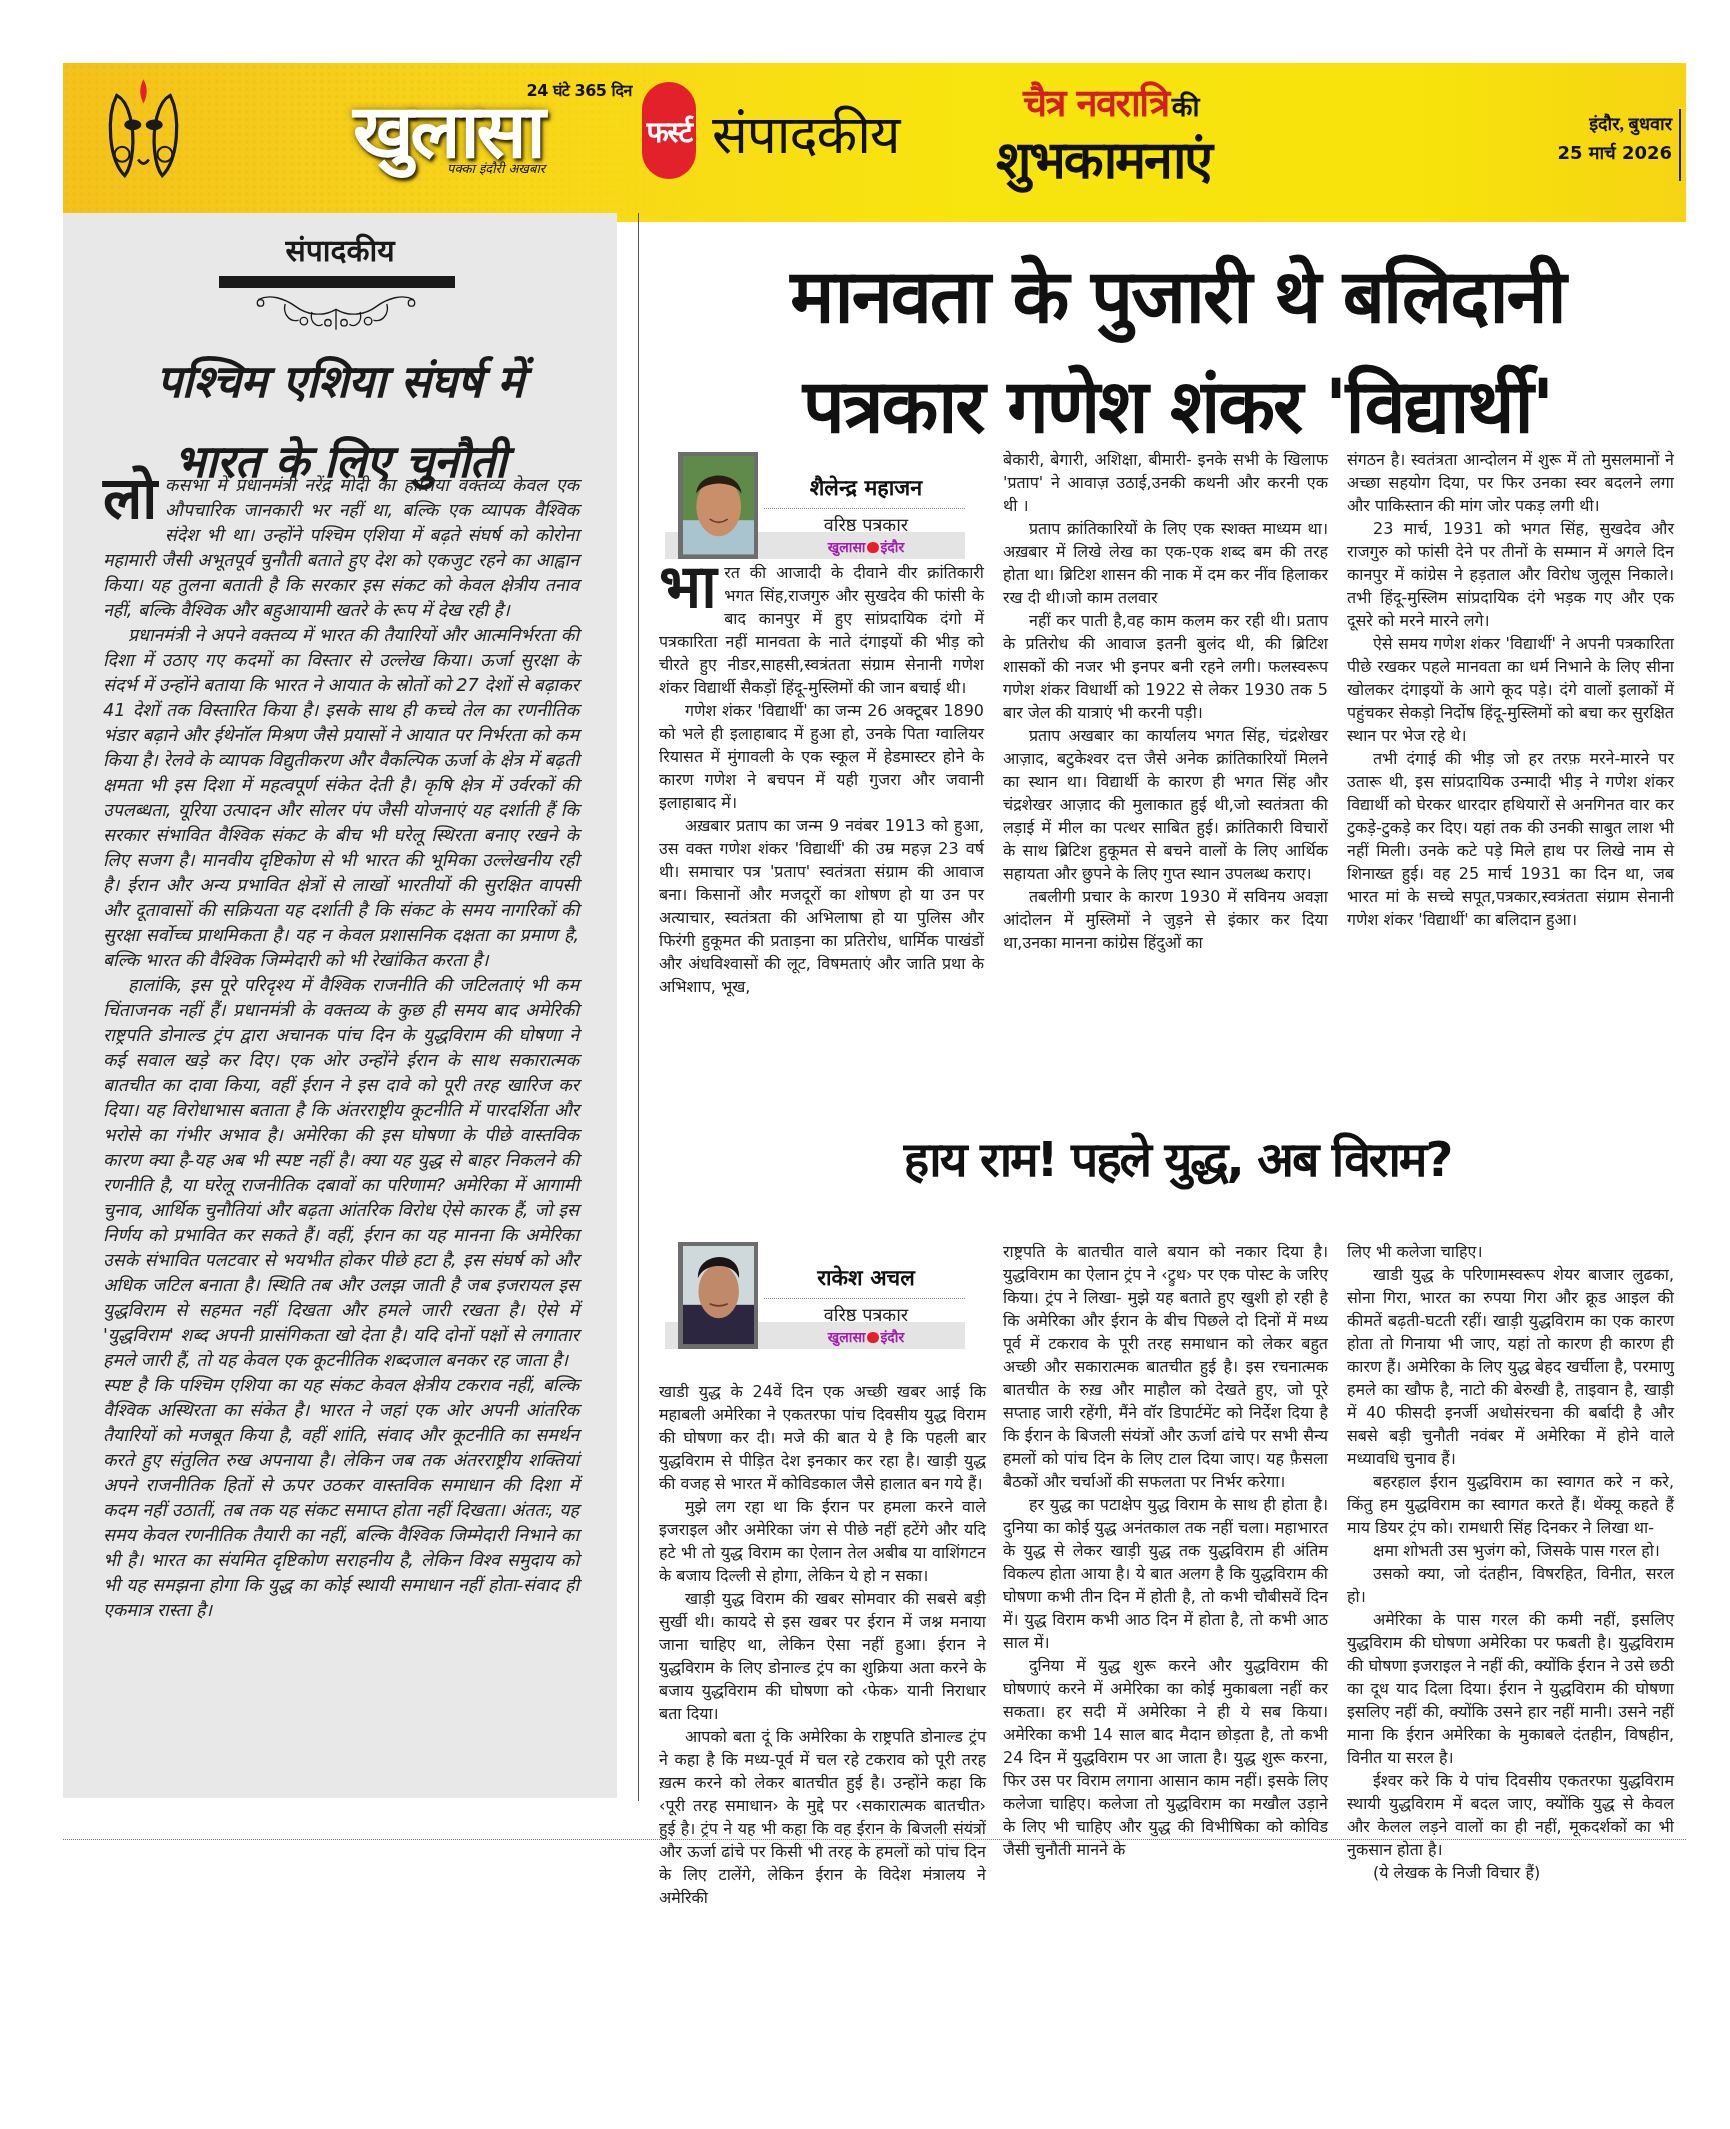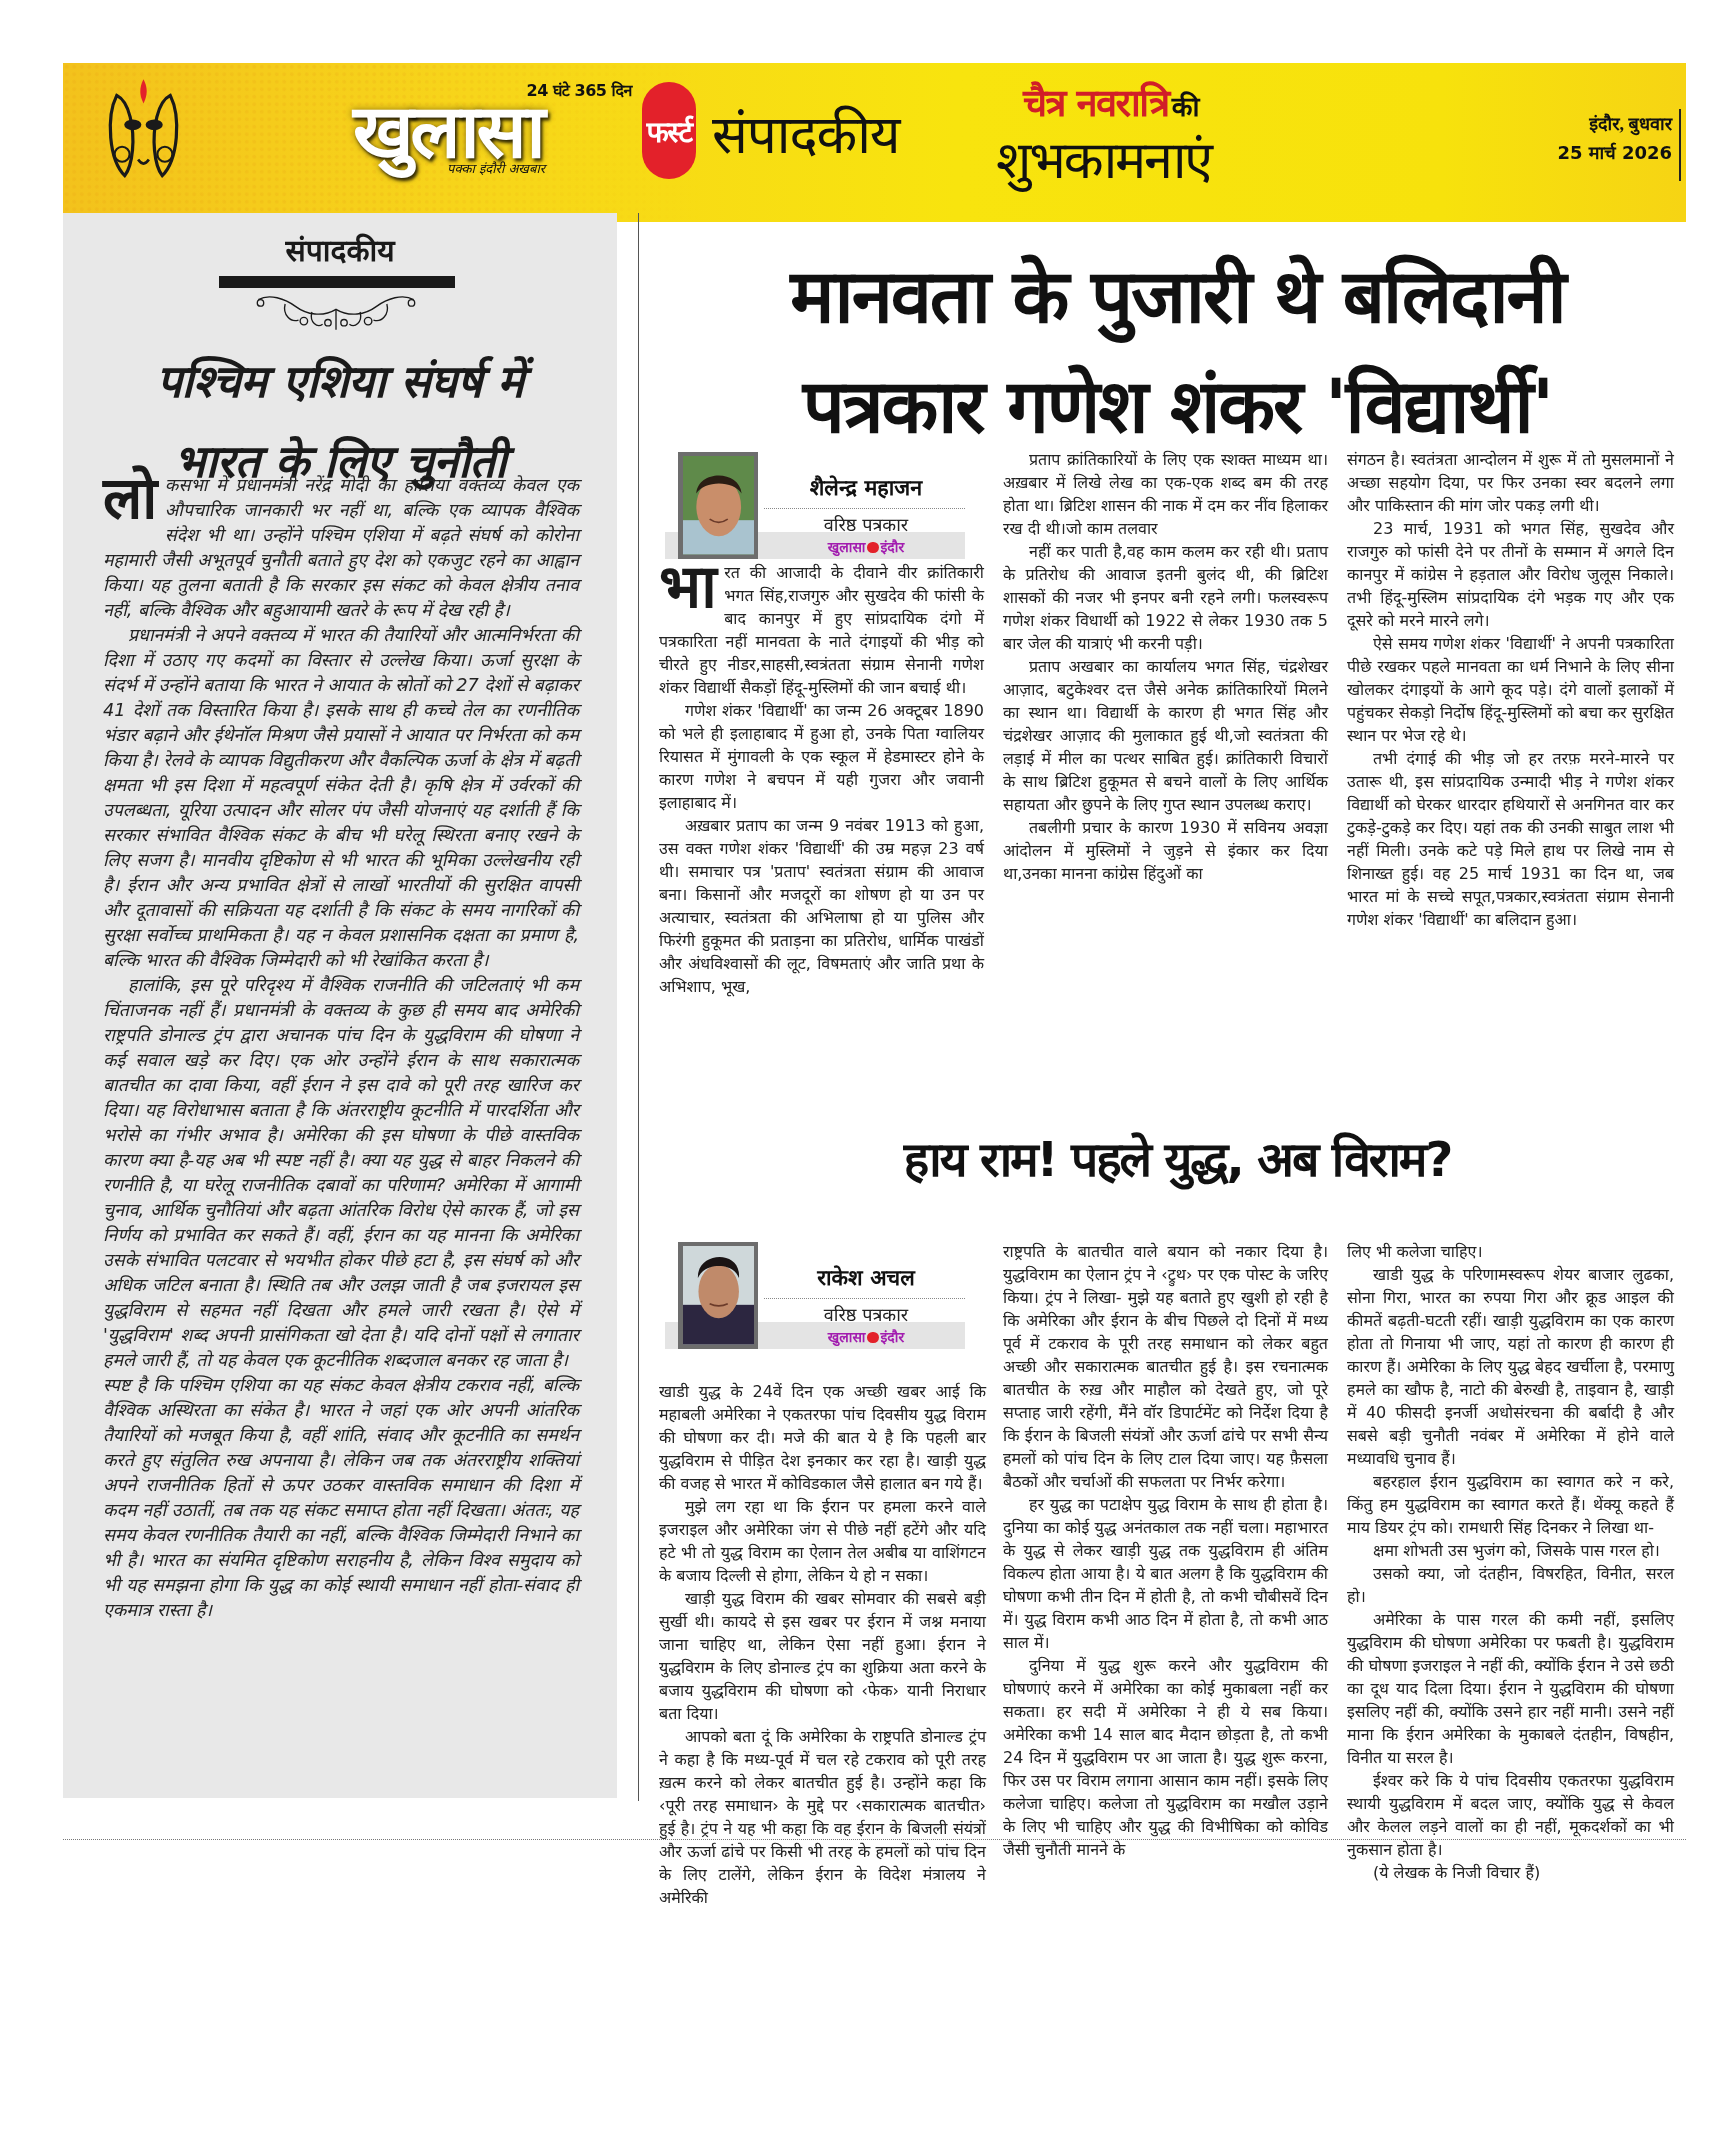--- a/index.html
+++ b/index.html
@@ -24,21 +24,21 @@
   .brand-tag-top { position: absolute; right: 0; top: 0; font-family: "DejaVu Sans", sans-serif; font-weight: bold; font-size: 16px; color: #111; letter-spacing: -0.5px; }
   .brand-name { position: absolute; left: 0; top: 15px; font-family: "DejaVu Sans", sans-serif; font-weight: bold; font-size: 74px; line-height: 1; color: #ffffff;
     text-shadow: 2.1px 2.7px 3.2px rgba(0,0,0,.75), 0 0 7.5px rgba(60,40,0,.55); letter-spacing: -3.2px; }
   .brand-tag-bottom { position: absolute; left: 94px; top: 80px; font-family: "DejaVu Sans", sans-serif; font-style: italic; font-size: 13px; color: #111; }
   .first-badge { position: absolute; left: 579px; top: 19px; width: 54px; height: 97px; border-radius: 27px; background: #e3212a; display: flex; align-items: center; justify-content: center; }
   .first-badge span { color: #fff; font-weight: bold; font-size: 29px; font-family: "DejaVu Sans", sans-serif; letter-spacing: -1.6px; }
   .section-name { position: absolute; left: 649px; top: 33px; font-family: "DejaVu Sans", sans-serif; font-size: 53px; color: #111; letter-spacing: -1.1px; }
   .greeting { position: absolute; left: 933px; top: 11.8px; width: 386px; height: 107px; }
   .greeting-top { position: absolute; left: 27px; top: 0; font-family: "DejaVu Sans", sans-serif; font-weight: bold; font-size: 38px; color: #d11f28; letter-spacing: -1.6px; }
   .greeting-top .ki { color: #111; font-size: 27px; margin-left: 3.2px; }
-  .greeting-bottom { position: absolute; left: 0; top: 47px; font-family: "DejaVu Sans", sans-serif; font-weight: normal; font-size: 52px; color: #111; letter-spacing: -2.1px; }
+  .greeting-bottom { position: absolute; left: 0; top: 47px; font-family: "DejaVu Sans", sans-serif; font-weight: bold; font-size: 52px; color: #111; letter-spacing: -2.1px; }
   .dateline { position: absolute; left: 1475px; top: 48px; text-align: right; width: 134px; }
   .dateline .city { font-family: Liberation Serif, serif; font-weight: bold; font-size: 18px; color: #111; }
   .dateline .date { font-family: "DejaVu Sans", sans-serif; font-weight: bold; font-size: 18px; color: #111; margin-top: 5.4px; }
   .page-sep { position: absolute; left: 1616px; top: 46px; width: 1.6px; height: 72px; background: #222; }
 
   
   .editorial {
     position: absolute; left: 63px; top: 213px; width: 554px; height: 1585px;
     background: #e8e8e8;
   }
@@ -173,20 +173,21 @@
   <div class="byline-brand"><span>खुलासा</span><span class="dot"></span><span>इंदौर</span></div>
 </div>
 
 <div class="acol" style="left:659px; top:561px; width:325px;">
   <p class="noindent"><span class="dropcap2">भा</span><span>रत की आजादी के दीवाने वीर क्रांतिकारी भगत सिंह,राजगुरु और सुखदेव की फांसी के बाद कानपुर में हुए सांप्रदायिक दंगो में पत्रकारिता नहीं मानवता के नाते दंगाइयों की भीड़ को चीरते हुए नीडर,साहसी,स्वत्रंतता संग्राम सेनानी गणेश शंकर विद्यार्थी सैकड़ों हिंदू-मुस्लिमों की जान बचाई थी।</span></p>
   <p>गणेश शंकर 'विद्यार्थी' का जन्म 26 अक्टूबर 1890 को भले ही इलाहाबाद में हुआ हो, उनके पिता ग्वालियर रियासत में मुंगावली के एक स्कूल में हेडमास्टर होने के कारण गणेश ने बचपन में यही गुजरा और जवानी इलाहाबाद में।</p>
   <p>अख़बार प्रताप का जन्म 9 नवंबर 1913 को हुआ, उस वक्त गणेश शंकर 'विद्यार्थी' की उम्र महज़ 23 वर्ष थी। समाचार पत्र 'प्रताप' स्वतंत्रता संग्राम की आवाज बना। किसानों और मजदूरों का शोषण हो या उन पर अत्याचार, स्वतंत्रता की अभिलाषा हो या पुलिस और फिरंगी हुकूमत की प्रताड़ना का प्रतिरोध, धार्मिक पाखंडों और अंधविश्वासों की लूट, विषमताएं और जाति प्रथा के अभिशाप, भूख,</p>
 </div>
 
 <div class="acol" style="left:1003px; top:448px; width:325px;">
+  <p class="noindent">बेकारी, बेगारी, अशिक्षा, बीमारी- इनके सभी के खिलाफ 'प्रताप' ने आवाज़ उठाई,उनकी कथनी और करनी एक थी ।</p>
   <p>प्रताप क्रांतिकारियों के लिए एक स्शक्त माध्यम था। अख़बार में लिखे लेख का एक-एक शब्द बम की तरह होता था। ब्रिटिश शासन की नाक में दम कर नींव हिलाकर रख दी थी।जो काम तलवार</p>
   <p>नहीं कर पाती है,वह काम कलम कर रही थी। प्रताप के प्रतिरोध की आवाज इतनी बुलंद थी, की ब्रिटिश शासकों की नजर भी इनपर बनी रहने लगी। फलस्वरूप गणेश शंकर विधार्थी को 1922 से लेकर 1930 तक 5 बार जेल की यात्राएं भी करनी पड़ी।</p>
   <p>प्रताप अखबार का कार्यालय भगत सिंह, चंद्रशेखर आज़ाद, बटुकेश्वर दत्त जैसे अनेक क्रांतिकारियों मिलने का स्थान था। विद्यार्थी के कारण ही भगत सिंह और चंद्रशेखर आज़ाद की मुलाकात हुई थी,जो स्वतंत्रता की लड़ाई में मील का पत्थर साबित हुई। क्रांतिकारी विचारों के साथ ब्रिटिश हुकूमत से बचने वालों के लिए आर्थिक सहायता और छुपने के लिए गुप्त स्थान उपलब्ध कराए।</p>
   <p>तबलीगी प्रचार के कारण 1930 में सविनय अवज्ञा आंदोलन में मुस्लिमों ने जुड़ने से इंकार कर दिया था,उनका मानना कांग्रेस हिंदुओं का</p>
 </div>
 
 <div class="acol" style="left:1347px; top:448px; width:327px;">
   <p class="noindent">संगठन है। स्वतंत्रता आन्दोलन में शुरू में तो मुसलमानों ने अच्छा सहयोग दिया, पर फिर उनका स्वर बदलने लगा और पाकिस्तान की मांग जोर पकड़ लगी थी।</p>
   <p>23 मार्च, 1931 को भगत सिंह, सुखदेव और राजगुरु को फांसी देने पर तीनों के सम्मान में अगले दिन कानपुर में कांग्रेस ने हड़ताल और विरोध जुलूस निकाले। तभी हिंदू-मुस्लिम सांप्रदायिक दंगे भड़क गए और एक दूसरे को मरने मारने लगे।</p>
   <p>ऐसे समय गणेश शंकर 'विद्यार्थी' ने अपनी पत्रकारिता पीछे रखकर पहले मानवता का धर्म निभाने के लिए सीना खोलकर दंगाइयों के आगे कूद पड़े। दंगे वालों इलाकों में पहुंचकर सेकड़ो निर्दोष हिंदू-मुस्लिमों को बचा कर सुरक्षित स्थान पर भेज रहे थे।</p>

